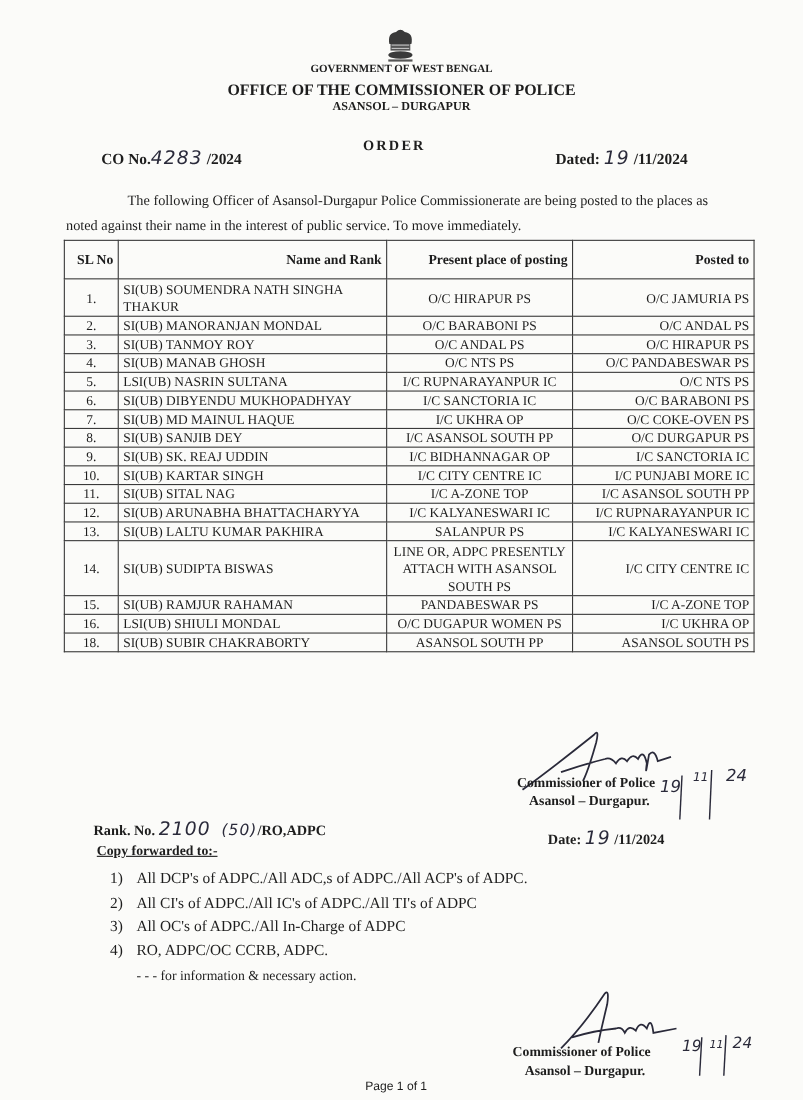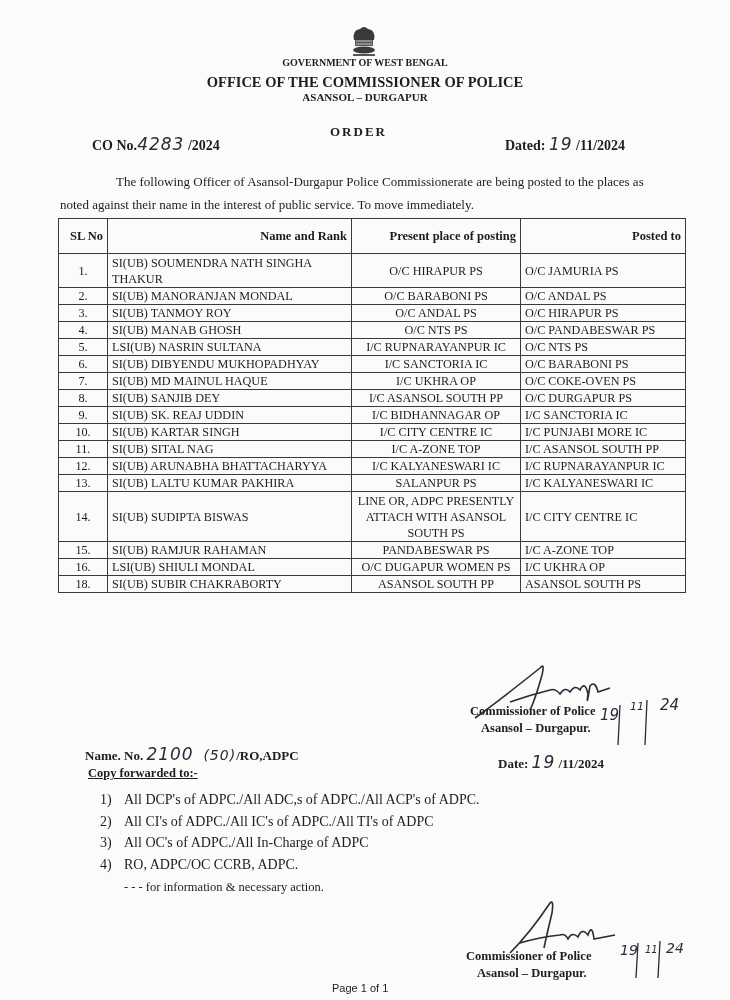--- a/index.html
+++ b/index.html
@@ -17,21 +17,21 @@
     .hand { font-family: "DejaVu Sans", sans-serif; font-weight: normal; font-style: italic; font-size: 17px; color: #2a2a3a; letter-spacing: 1px; }
     .dated { position: absolute; left: 505px; top: 134px; font-family: "Liberation Serif", serif; font-weight: bold; font-size: 14px; }
     .intro { position: absolute; left: 60px; top: 170px; width: 640px; font-family: "Liberation Serif", serif; font-size: 13px; line-height: 23px; }
     .intro .l1 { display: block; text-indent: 56px; }
     table.orders { position: absolute; left: 58px; top: 218px; width: 628px; border-collapse: collapse; font-family: "Liberation Serif", serif; font-size: 12.2px; }
     table.orders th, table.orders td { border: 1px solid #3a3a3a; padding: 0 4px; line-height: 16px; }
     table.orders th { font-weight: bold; height: 34px; font-size: 12.5px; text-align: right; }
     table.orders td.sl { text-align: center; width: 40px; }
     table.orders td.name { width: 235px; text-align: left; }
     table.orders td.present { width: 160px; text-align: center; }
-    table.orders td.posted { text-align: left; }
+    table.orders td.posted { text-align: right; }
     .sig1 { position: absolute; left: 470px; top: 650px; width: 230px; height: 110px; }
     .sig-title { position: absolute; font-family: "Liberation Serif", serif; font-weight: bold; font-size: 12.5px; }
     .sig-date { position: absolute; left: 498px; top: 752px; font-family: "Liberation Serif", serif; font-weight: bold; font-size: 13px; }
     .memo { position: absolute; left: 85px; top: 744px; font-family: "Liberation Serif", serif; font-weight: bold; font-size: 13px; }
     .copy-label { position: absolute; left: 88px; top: 766px; font-family: "Liberation Serif", serif; font-weight: bold; font-size: 12.5px; text-decoration: underline; }
     .copy-list { position: absolute; left: 100px; top: 792px; margin: 0; padding: 0; list-style: none; font-family: "Liberation Serif", serif; font-size: 14px; }
     .copy-list li { height: 21.5px; }
     .copy-list .num { display: inline-block; width: 24px; }
     .info-line { position: absolute; left: 124px; top: 880px; font-family: "Liberation Serif", serif; font-size: 12.5px; }
     .page-no { position: absolute; left: 332px; top: 982px; font-family: "Liberation Sans", sans-serif; font-size: 11px; }
@@ -185,21 +185,21 @@
   <line x1="177" y1="50" x2="175" y2="95" stroke="#2a2a3a" stroke-width="1.3"></line>
   <text x="190" y="60" font-family="DejaVu Sans, sans-serif" font-style="italic" font-size="15" fill="#2a2a3a">24</text>
 </svg>
 <div class="sig-title" style="left:470px;top:704px;">Commissioner of Police</div>
 <div class="sig-title" style="left:481px;top:721px;">Asansol – Durgapur.</div>
 <div class="sig-date">
   <span>Date: </span><span class="hand">19</span><span> /11/2024</span>
 </div>
 
 <div class="memo">
-  <span>Name. No. </span><span class="hand">2100</span>
+  <span>Rank. No. </span><span class="hand">2100</span>
   &nbsp;&nbsp;<span class="hand" style="font-size:14px;">(50)</span><span>/RO,ADPC</span>
 </div>
 <div class="copy-label">Copy forwarded to:-</div>
 <ul class="copy-list" id="copy-list">
     <li><span class="num">1)</span><span>All DCP's of ADPC./All ADC,s of ADPC./All ACP's of ADPC.</span></li>
     <li><span class="num">2)</span><span>All CI's of ADPC./All IC's of ADPC./All TI's of ADPC</span></li>
     <li><span class="num">3)</span><span>All OC's of ADPC./All In-Charge of ADPC</span></li>
     <li><span class="num">4)</span><span>RO, ADPC/OC CCRB, ADPC.</span></li>
   </ul>
 <div class="info-line">- - - for information &amp; necessary action.</div>

